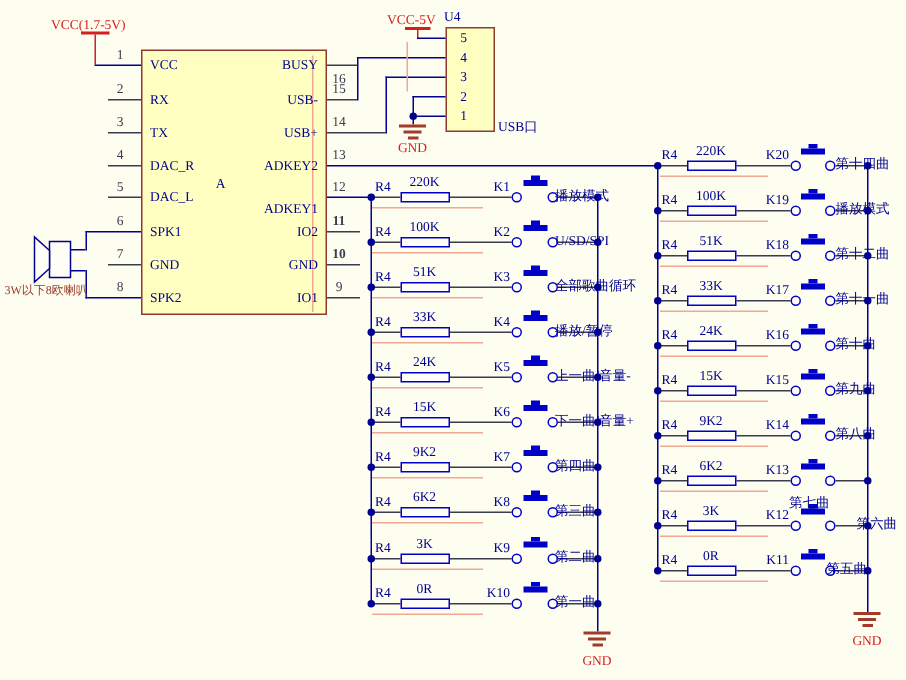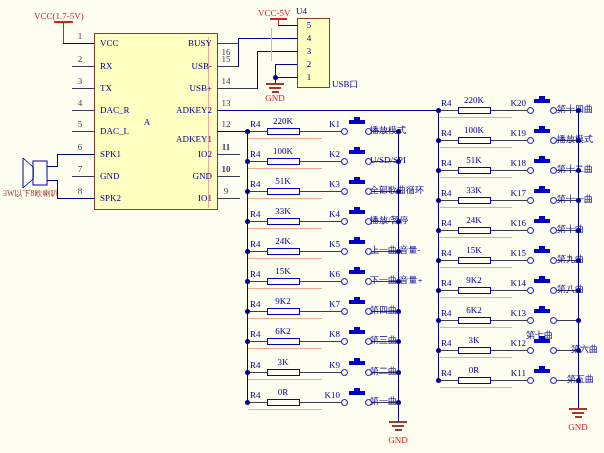--- a/index.html
+++ b/index.html
@@ -415,16 +415,16 @@
     <div class="wire" style="left: 557px; top: 380px; width: 21px; height: 1px; background: rgb(60, 60, 80);"></div>
     <div class="wire" style="left: 440px; top: 387px; width: 72px; height: 1px; background: rgb(242, 168, 147);"></div>
     <div class="res" style="left: 458px; top: 377px;"></div>
     <div class="lbl navy" style="left: 441px; top: 368px;">R4</div>
     <div class="lbl navy ctr" style="left: 454px; top: 365px; width: 40px;">0R</div>
     <div class="lbl navy rgt" style="left: 496px; top: 368px; width: 30px;">K11</div>
     <div class="kc" style="left: 527px; top: 377px;"></div>
     <div class="kc" style="left: 550px; top: 377px;"></div>
     <div class="kbar" style="left: 534px; top: 369px; width: 16px; height: 4px;"></div>
     <div class="kbar" style="left: 539px; top: 366px; width: 6px; height: 3px;"></div>
-    <div class="lbl navy" style="left: 551px; top: 374px; margin-left: 16px;">第五曲</div>
+    <div class="lbl navy" style="left: 551px; top: 374px;">第五曲</div>
     <div class="dot" style="left: 436px; top: 378px;"></div>
     <div class="dot" style="left: 576px; top: 378px;"></div>
   </div>
 
 </body></html>

